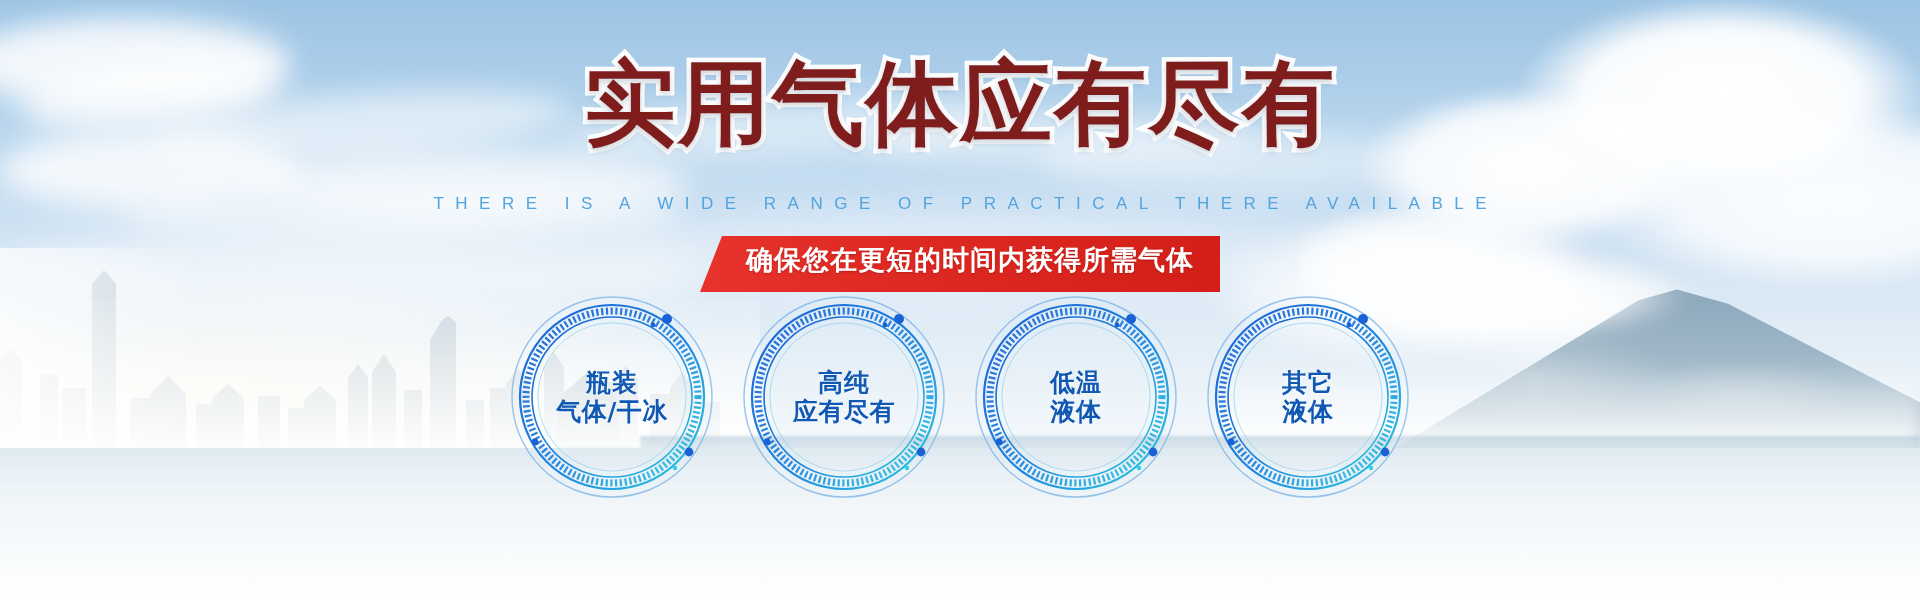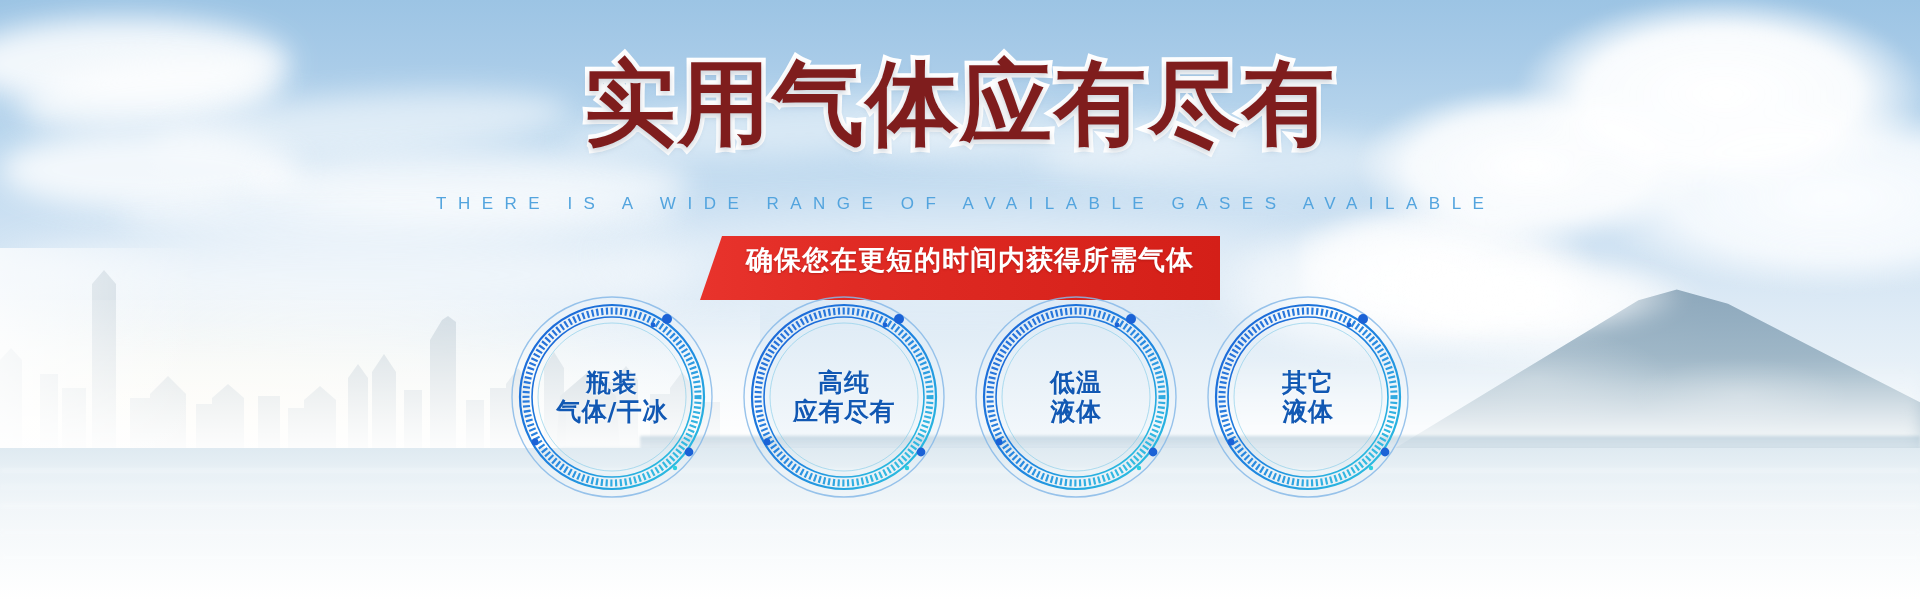--- a/index.html
+++ b/index.html
@@ -140,21 +140,21 @@
   }
 
   
   .ribbon-wrap{
     position:absolute;left:0;right:0;top:236px;
     display:flex;justify-content:center;
   }
   .ribbon{
     position:relative;
     height:48px;
-    padding:0 26px 16px 46px;
+    padding:0 26px 8px 46px;
     display:flex;align-items:center;justify-content:center;
     background:linear-gradient(to right,#e8332c 0%, #e02b24 30%, #d41f18 100%);
     clip-path:polygon(22px 0, 100% 0, 100% 100%, 0 100%);
     box-shadow:0 3px 10px rgba(150,30,25,.25);
   }
   .ribbon-text{
     color:#ffffff;font-size:27px;font-weight:bold;letter-spacing:1px;
     white-space:nowrap;
     font-family:"DejaVu Sans","Liberation Sans",sans-serif;
     text-shadow:0 1px 2px rgba(120,10,10,.35);
@@ -252,21 +252,21 @@
   <div class="water-streak ws1"></div>
   <div class="water-streak ws2"></div>
   <div class="water-streak ws3"></div>
   <div class="water-streak ws4"></div>
   <div class="water-streak ws5"></div>
 
   <div class="headline">
     <span class="h-blue">实用气体</span><span class="h-red">应有尽有</span>
   </div>
 
-  <div class="sub-en">THERE IS A WIDE RANGE OF AVAILABLE GASES AVAILABLE</div>
+  <div class="sub-en">THERE IS A WIDE RANGE OF PRACTICAL THERE AVAILABLE</div>
 
   <div class="ribbon-wrap">
     <div class="ribbon">
       <span class="ribbon-text">确保您在更短的时间内获得所需气体</span>
     </div>
   </div>
 
   <div class="circles">
 
     <div class="badge">

